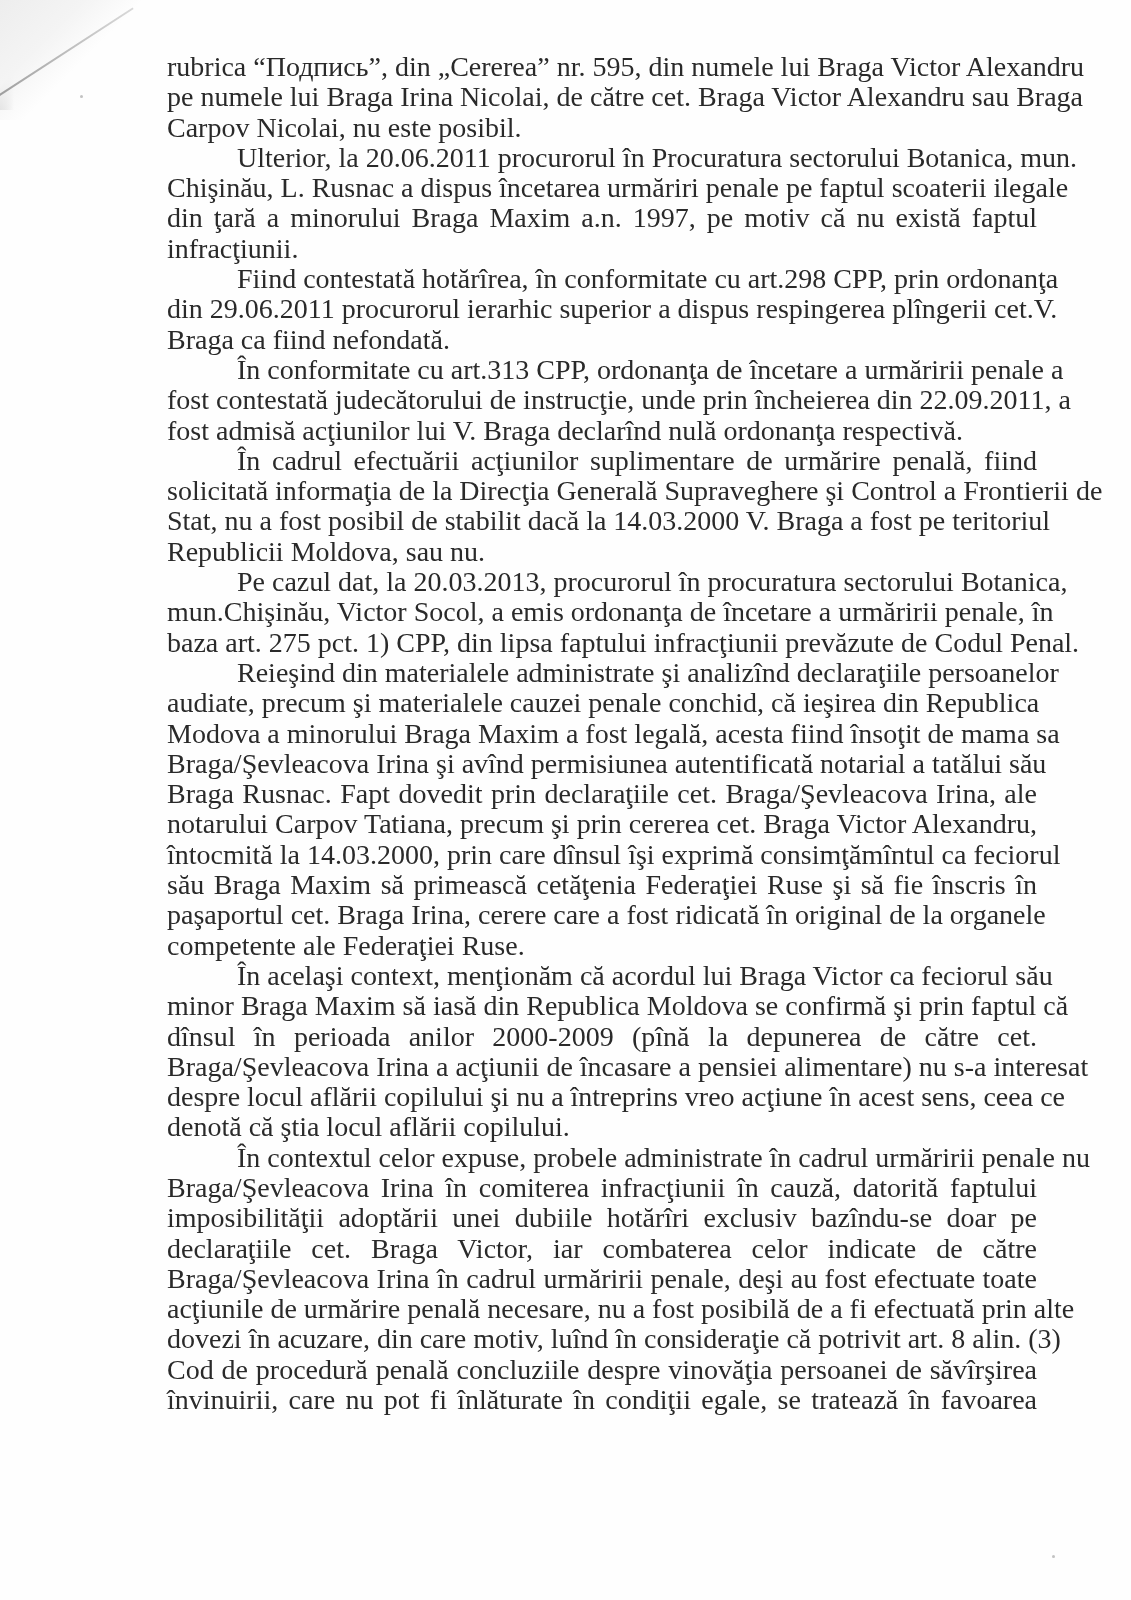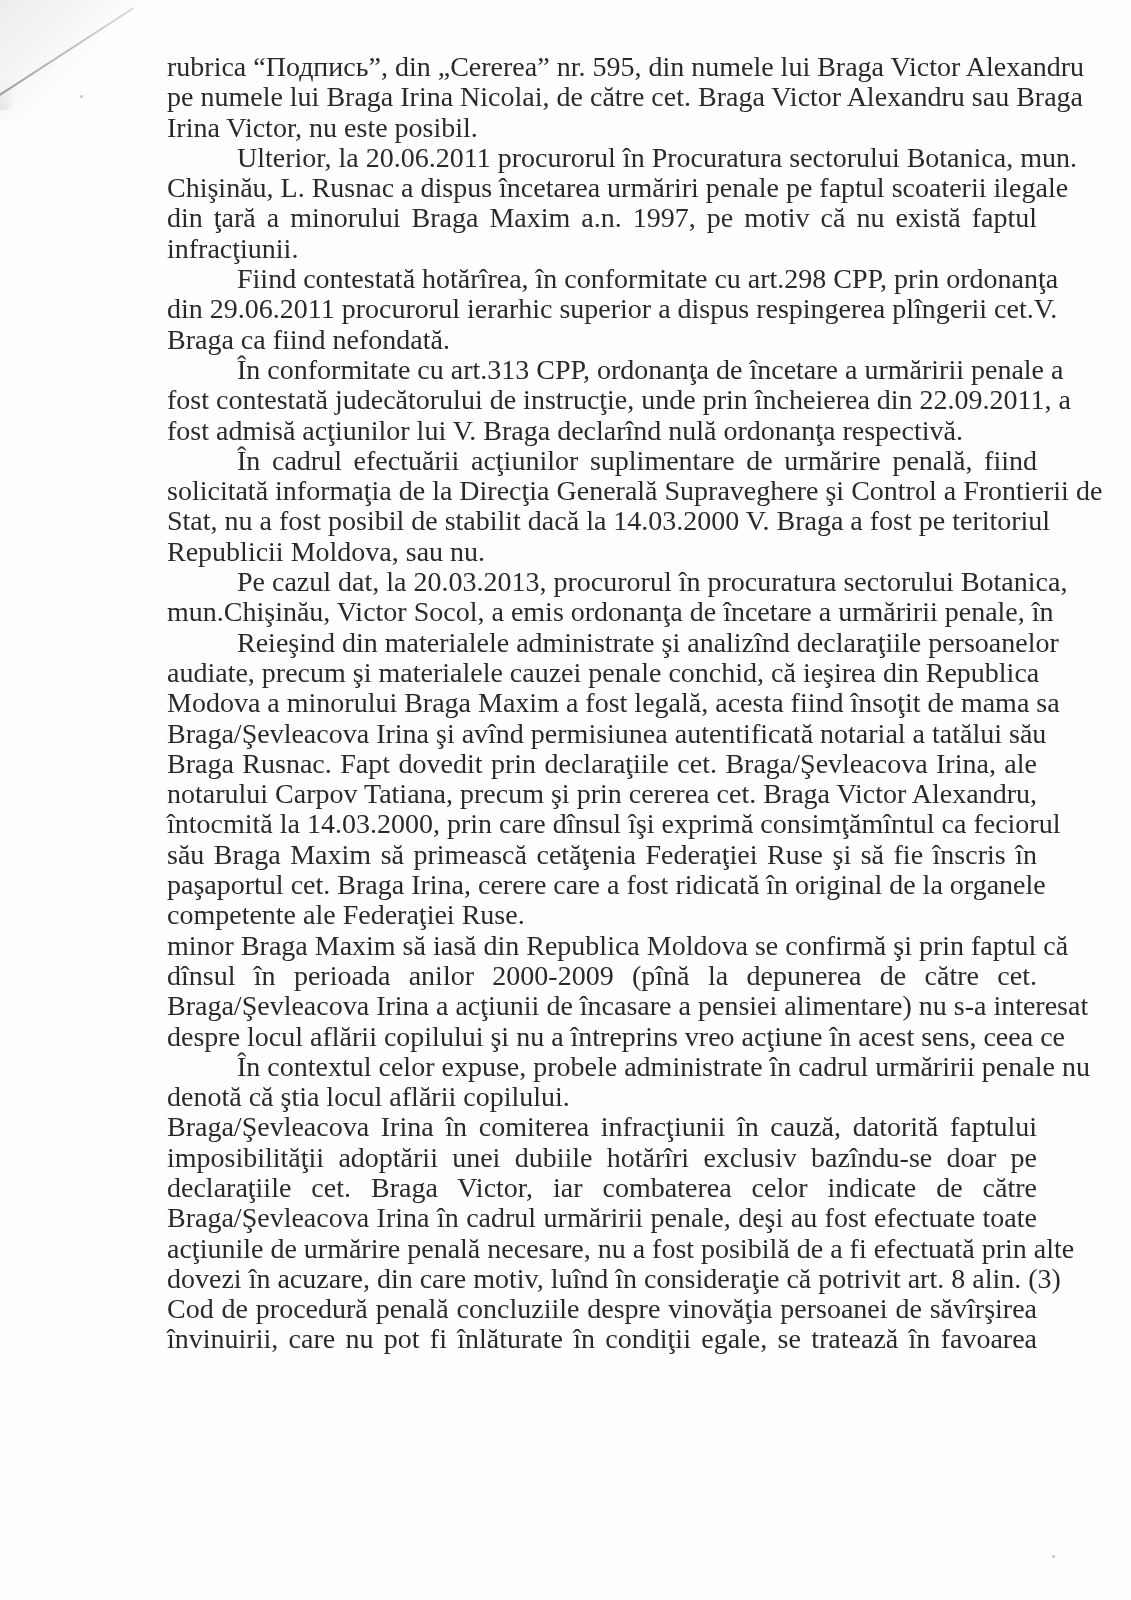--- a/index.html
+++ b/index.html
@@ -81,53 +81,55 @@
 
 <div class="scan-left-shadow"></div>
 <div class="scan-fold"></div>
 <div class="scan-fold-edge"></div>
 <span class="speck" style="left:80px;top:95px;"></span>
 <span class="speck" style="left:1052px;top:1555px;"></span>
 
 <div class="page" id="page">
     <div class="line">rubrica “Подпись”, din „Cererea” nr. 595, din numele lui Braga Victor Alexandru</div>
     <div class="line">pe numele lui Braga Irina Nicolai, de către cet. Braga Victor Alexandru sau Braga</div>
-    <div class="line last">Irina Victor, nu este posibil.</div>
+    <div class="line last">Carpov Nicolai, nu este posibil.</div>
     <div class="line indent">Ulterior, la 20.06.2011 procurorul în Procuratura sectorului Botanica, mun.</div>
     <div class="line">Chişinău, L. Rusnac a dispus încetarea urmăriri penale pe faptul scoaterii ilegale</div>
     <div class="line">din ţară a minorului Braga Maxim a.n. 1997, pe motiv că nu există faptul</div>
     <div class="line last">infracţiunii.</div>
     <div class="line indent">Fiind contestată hotărîrea, în conformitate cu art.298 CPP, prin ordonanţa</div>
     <div class="line">din 29.06.2011 procurorul ierarhic superior a dispus respingerea plîngerii cet.V.</div>
     <div class="line last">Braga ca fiind nefondată.</div>
     <div class="line indent">În conformitate cu art.313 CPP, ordonanţa de încetare a urmăririi penale a</div>
     <div class="line">fost contestată judecătorului de instrucţie, unde prin încheierea din 22.09.2011, a</div>
     <div class="line last">fost admisă acţiunilor lui V. Braga declarînd nulă ordonanţa respectivă.</div>
     <div class="line indent">În cadrul efectuării acţiunilor suplimentare de urmărire penală, fiind</div>
     <div class="line">solicitată informaţia de la Direcţia Generală Supraveghere şi Control a Frontierii de</div>
     <div class="line">Stat, nu a fost posibil de stabilit dacă la 14.03.2000 V. Braga a fost pe teritoriul</div>
     <div class="line last">Republicii Moldova, sau nu.</div>
     <div class="line indent">Pe cazul dat, la 20.03.2013, procurorul în procuratura sectorului Botanica,</div>
     <div class="line">mun.Chişinău, Victor Socol, a emis ordonanţa de încetare a urmăririi penale, în</div>
+    <div class="line last">baza art. 275 pct. 1) CPP, din lipsa faptului infracţiunii prevăzute de Codul Penal.</div>
     <div class="line indent">Reieşind din materialele administrate şi analizînd declaraţiile persoanelor</div>
     <div class="line">audiate, precum şi materialele cauzei penale conchid, că ieşirea din Republica</div>
     <div class="line">Modova a minorului Braga Maxim a fost legală, acesta fiind însoţit de mama sa</div>
     <div class="line">Braga/Şevleacova Irina şi avînd permisiunea autentificată notarial a tatălui său</div>
     <div class="line">Braga Rusnac. Fapt dovedit prin declaraţiile cet. Braga/Şevleacova Irina, ale</div>
     <div class="line">notarului Carpov Tatiana, precum şi prin cererea cet. Braga Victor Alexandru,</div>
     <div class="line">întocmită la 14.03.2000, prin care dînsul îşi exprimă consimţămîntul ca feciorul</div>
     <div class="line">său Braga Maxim să primească cetăţenia Federaţiei Ruse şi să fie înscris în</div>
     <div class="line">paşaportul cet. Braga Irina, cerere care a fost ridicată în original de la organele</div>
     <div class="line last">competente ale Federaţiei Ruse.</div>
+    <div class="line indent">În acelaşi context, menţionăm că acordul lui Braga Victor ca feciorul său</div>
     <div class="line">minor Braga Maxim să iasă din Republica Moldova se confirmă şi prin faptul că</div>
     <div class="line">dînsul în perioada anilor 2000-2009 (pînă la depunerea de către cet.</div>
     <div class="line">Braga/Şevleacova Irina a acţiunii de încasare a pensiei alimentare) nu s-a interesat</div>
     <div class="line">despre locul aflării copilului şi nu a întreprins vreo acţiune în acest sens, ceea ce</div>
+    <div class="line last">denotă că ştia locul aflării copilului.</div>
     <div class="line indent">În contextul celor expuse, probele administrate în cadrul urmăririi penale nu</div>
-    <div class="line last">denotă că ştia locul aflării copilului.</div>
     <div class="line">Braga/Şevleacova Irina în comiterea infracţiunii în cauză, datorită faptului</div>
     <div class="line">imposibilităţii adoptării unei dubiile hotărîri exclusiv bazîndu-se doar pe</div>
     <div class="line">declaraţiile cet. Braga Victor, iar combaterea celor indicate de către</div>
     <div class="line">Braga/Şevleacova Irina în cadrul urmăririi penale, deşi au fost efectuate toate</div>
     <div class="line">acţiunile de urmărire penală necesare, nu a fost posibilă de a fi efectuată prin alte</div>
     <div class="line">dovezi în acuzare, din care motiv, luînd în consideraţie că potrivit art. 8 alin. (3)</div>
     <div class="line">Cod de procedură penală concluziile despre vinovăţia persoanei de săvîrşirea</div>
     <div class="line">învinuirii, care nu pot fi înlăturate în condiţii egale, se tratează în favoarea</div>
   </div>
 

